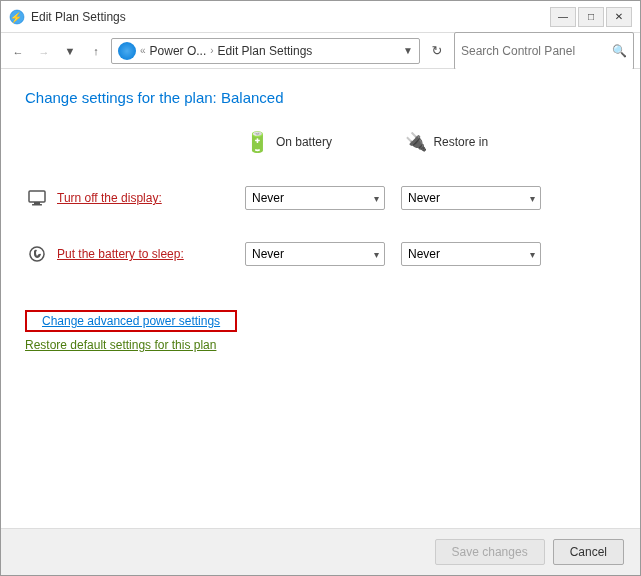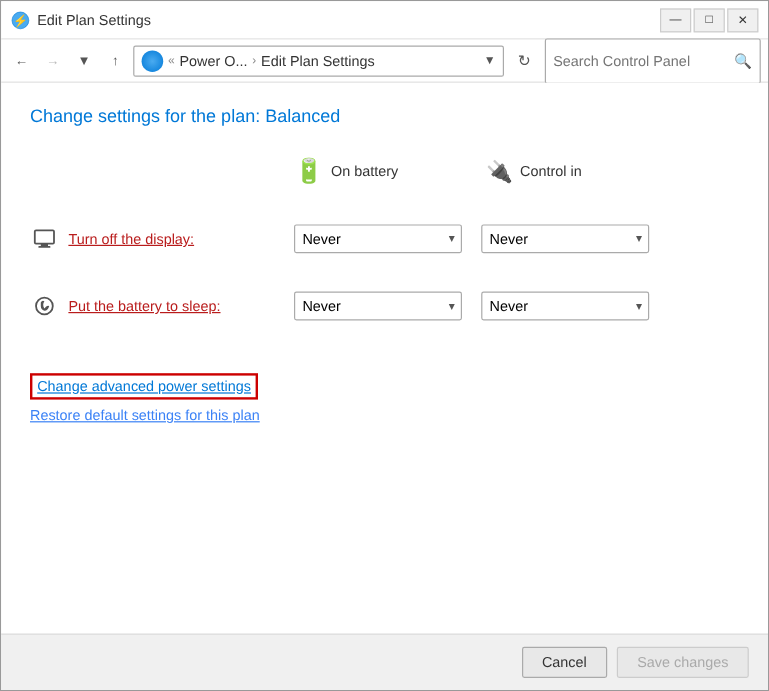--- a/index.html
+++ b/index.html
@@ -237,25 +237,25 @@
       flex-direction: column;
       gap: 6px;
     }
     .link-advanced {
       color: #0078d7;
       text-decoration: underline;
       cursor: pointer;
       font-size: 12px;
       display: inline-block;
       border: 2px solid #c00;
-      padding: 2px 4px;
+      padding: 2px 15px;
       width: fit-content;
     }
     .link-restore {
-      color: #3b82f6;
+      color: #4d7c0f;
       text-decoration: underline;
       cursor: pointer;
       font-size: 12px;
       display: inline-block;
     }
 
     
     .bottom-bar {
       border-top: 1px solid #ddd;
       padding: 10px 16px;
@@ -343,21 +343,21 @@
       <div class="page-heading">Change settings for the plan: Balanced</div>
     </div>
 
     <div class="settings-header-row">
       <div class="settings-col-header">
         <span class="battery-icon">🔋</span>
         <span>On battery</span>
       </div>
       <div class="settings-col-header">
         <span class="plugin-icon">🔌</span>
-        <span>Control in</span>
+        <span>Restore in</span>
       </div>
     </div>
 
     <div class="settings-row">
       <div class="settings-row-icon">
         <svg width="20" height="20" viewBox="0 0 20 20">
           <rect x="2" y="3" width="16" height="11" rx="1" fill="none" stroke="#555" stroke-width="1.5"></rect>
           <rect x="7" y="14" width="6" height="2" fill="#555"></rect>
           <rect x="5" y="16" width="10" height="1.5" rx="0.5" fill="#555"></rect>
         </svg>
@@ -420,17 +420,17 @@
     </div>
 
     <div class="links-section">
       <a class="link-advanced">Change advanced power settings</a>
       <a class="link-restore">Restore default settings for this plan</a>
     </div>
 
   </div>
 
   <div class="bottom-bar">
+    <button class="btn primary">Save changes</button>
     <button class="btn cancel">Cancel</button>
-    <button class="btn primary">Save changes</button>
   </div>
 
 </div>
 
 </body></html>

